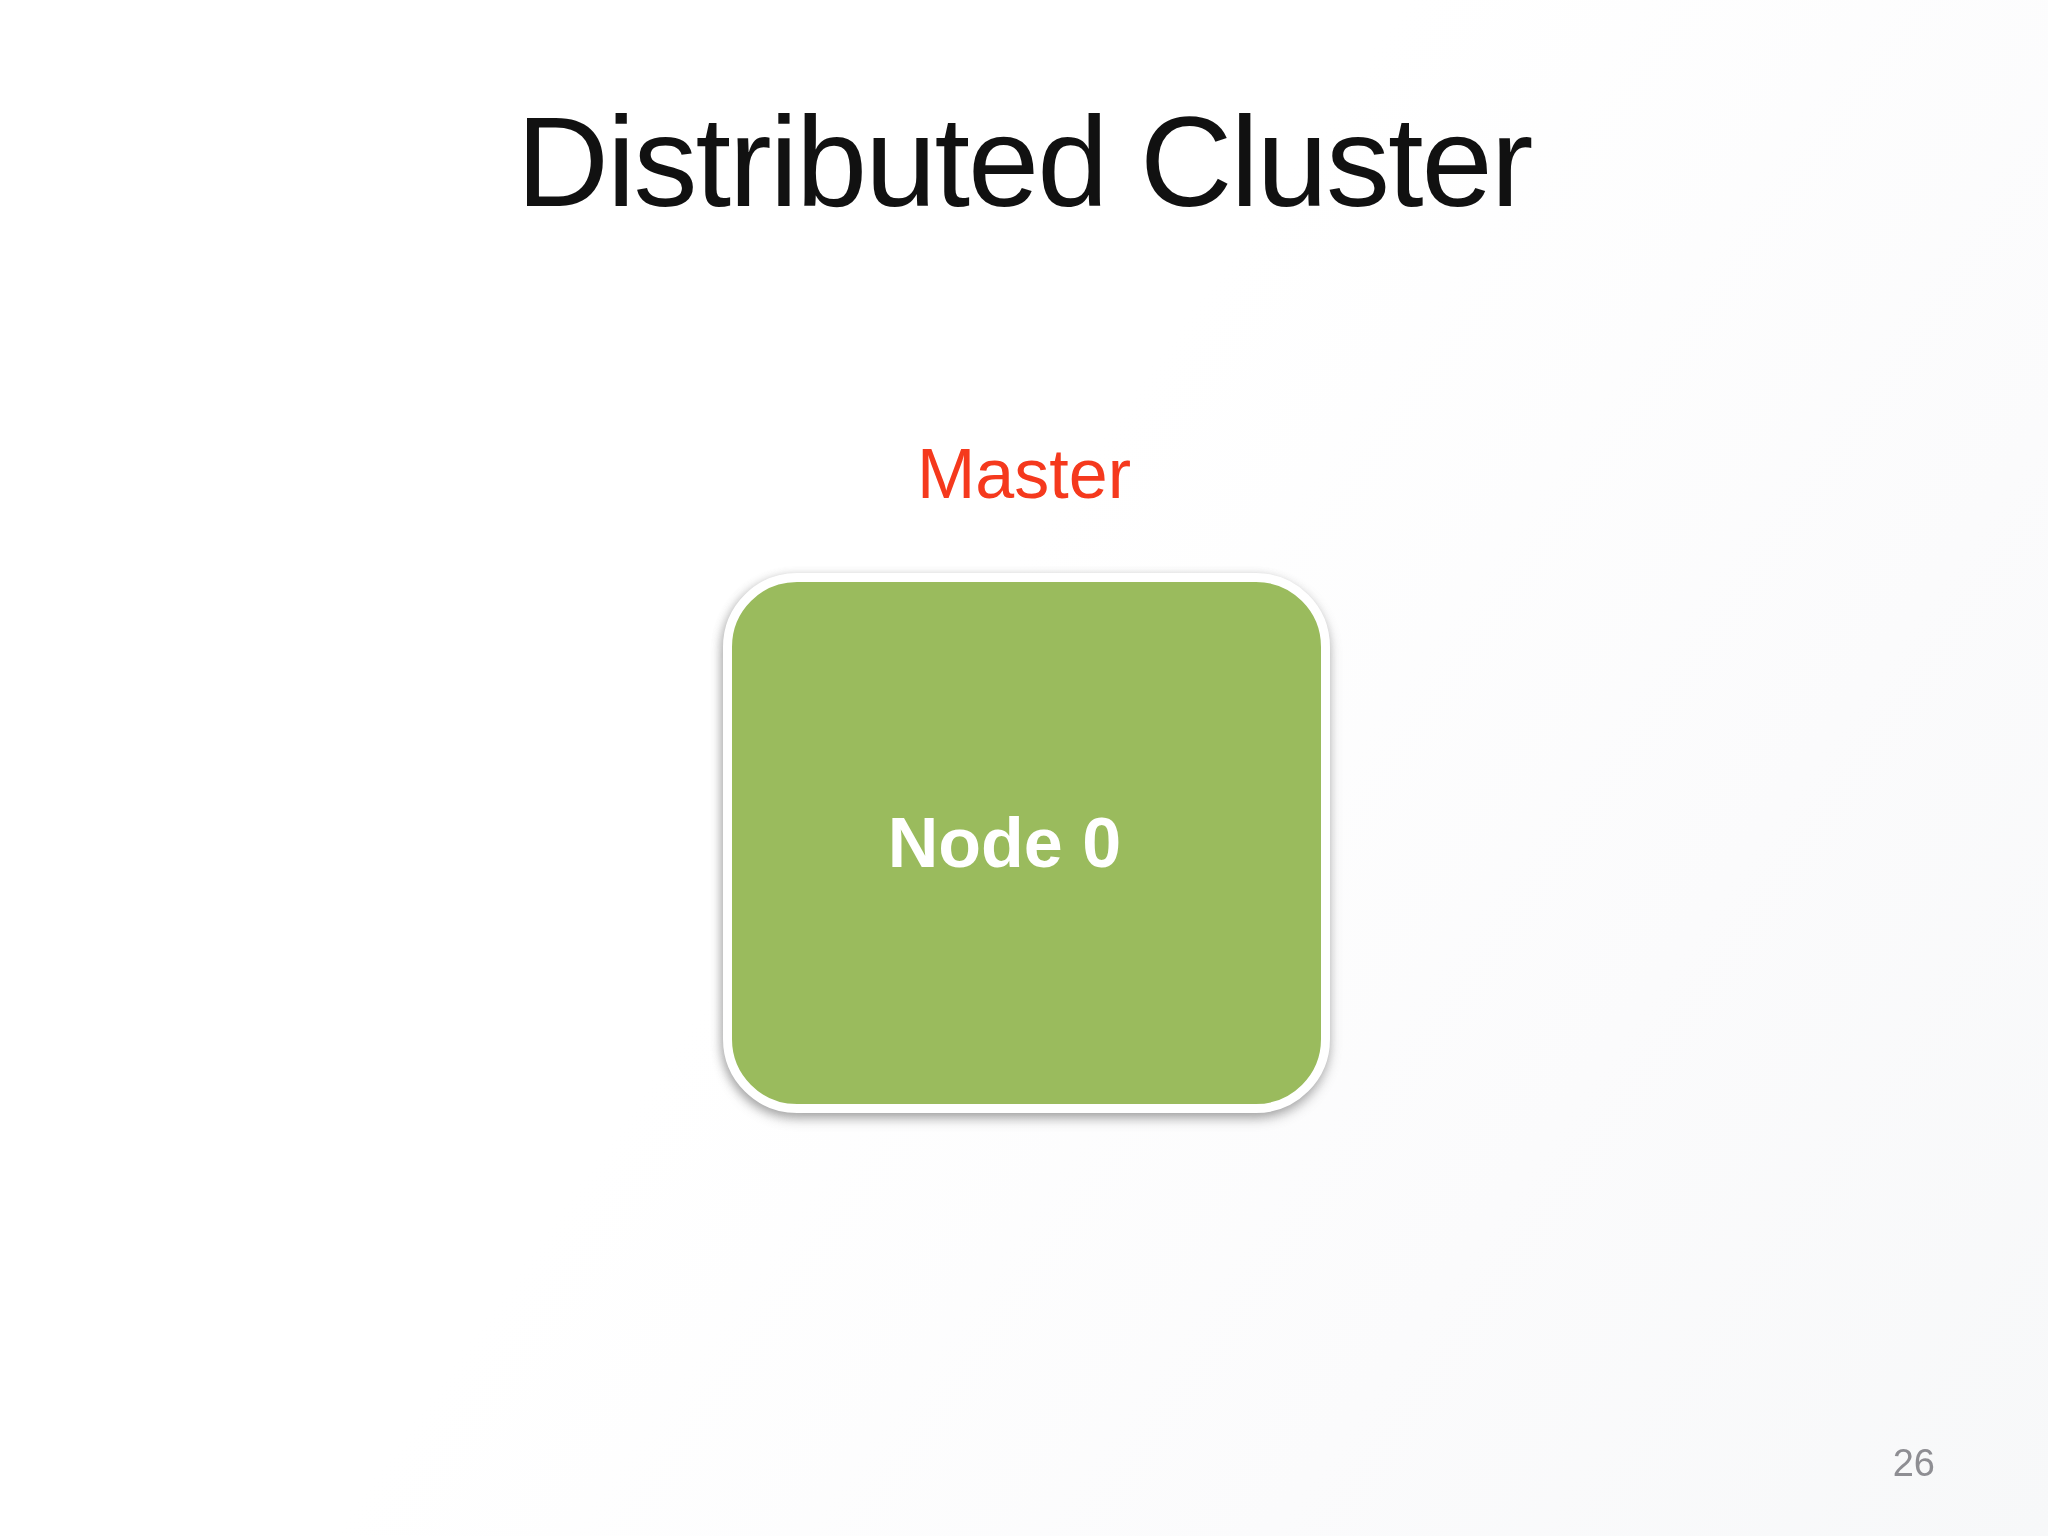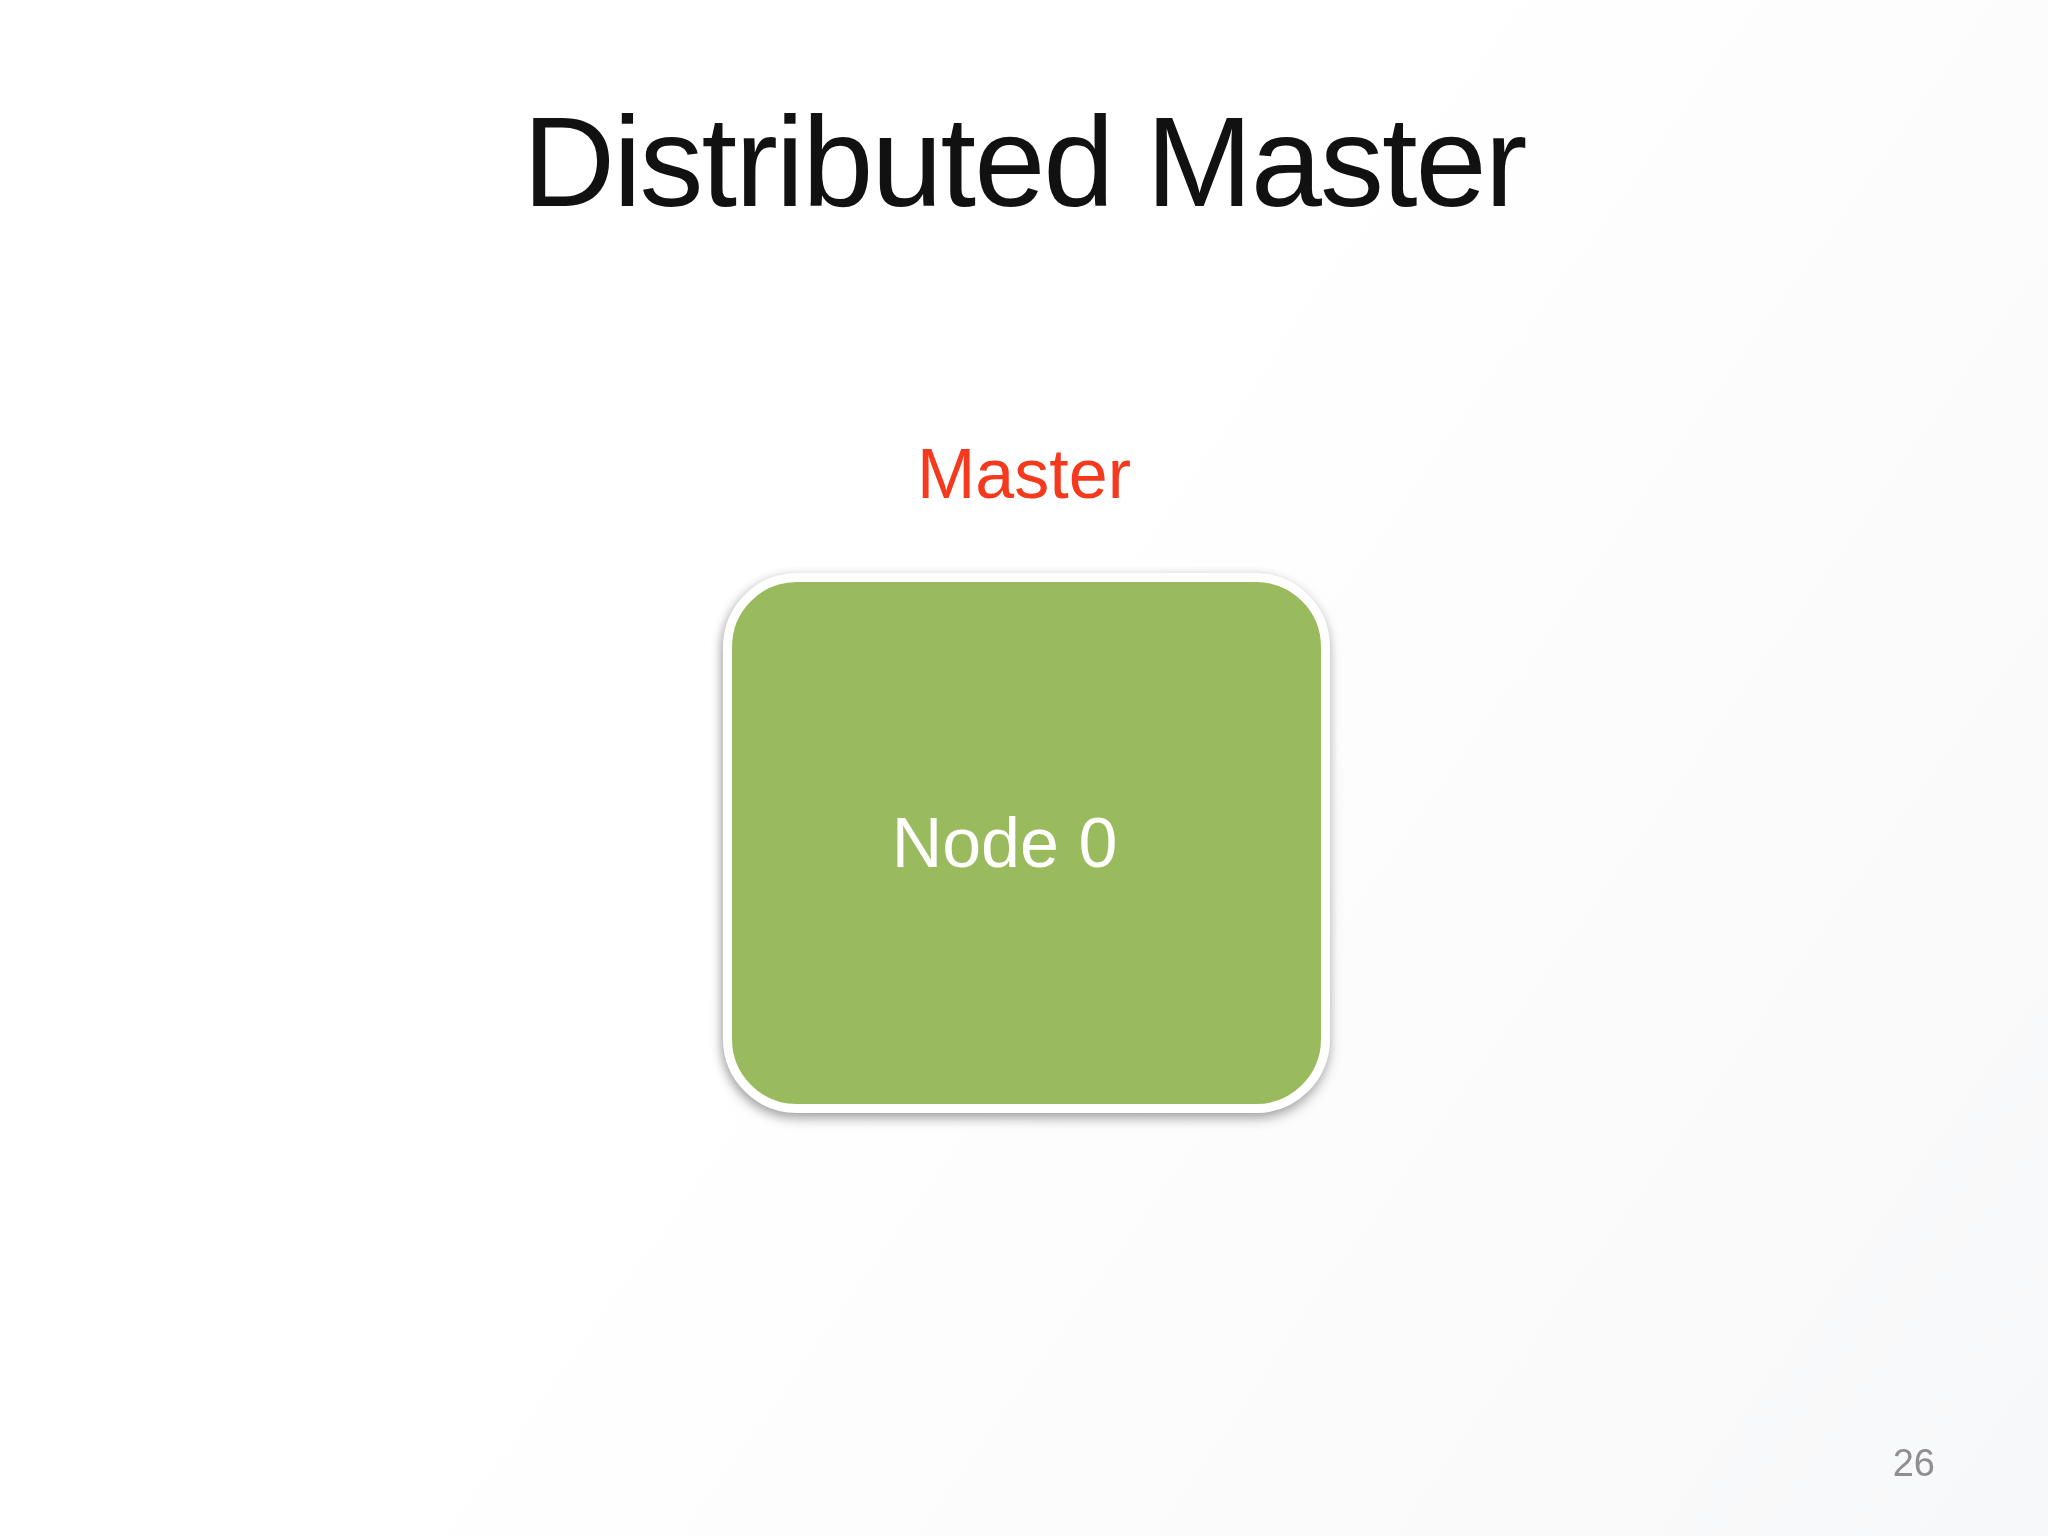--- a/index.html
+++ b/index.html
@@ -51,21 +51,21 @@
     border: 9px solid #ffffff;
     border-radius: 74px;
     box-shadow: 0 6px 12px rgba(100,100,100,0.45), -3px 2px 8px rgba(120,120,120,0.30);
     display: flex;
     align-items: center;
     justify-content: center;
   }
 
   .node-label {
     font-size: 70px;
-    font-weight: 400;
+    font-weight: 700;
     color: var(--node-text, #ffffff);
     letter-spacing: 0px;
     transform: translateX(-22px);
   }
 
   .page-number {
     position: absolute;
     right: 113px;
     bottom: 54px;
     font-size: 38px;
@@ -73,21 +73,21 @@
     color: var(--page-number, #8e8e93);
     line-height: 1;
     margin-left: 28px;
   }
 </style>
 </head>
 <body>
 
 <div>
 
-  <h1 class="slide-title">Distributed Master</h1>
+  <h1 class="slide-title">Distributed Cluster</h1>
 
   <div class="master-label">Master</div>
 
   <div class="node-box">
     <span class="node-label">Node 0</span>
   </div>
 
   <div class="page-number">26</div>
 
 </div>

